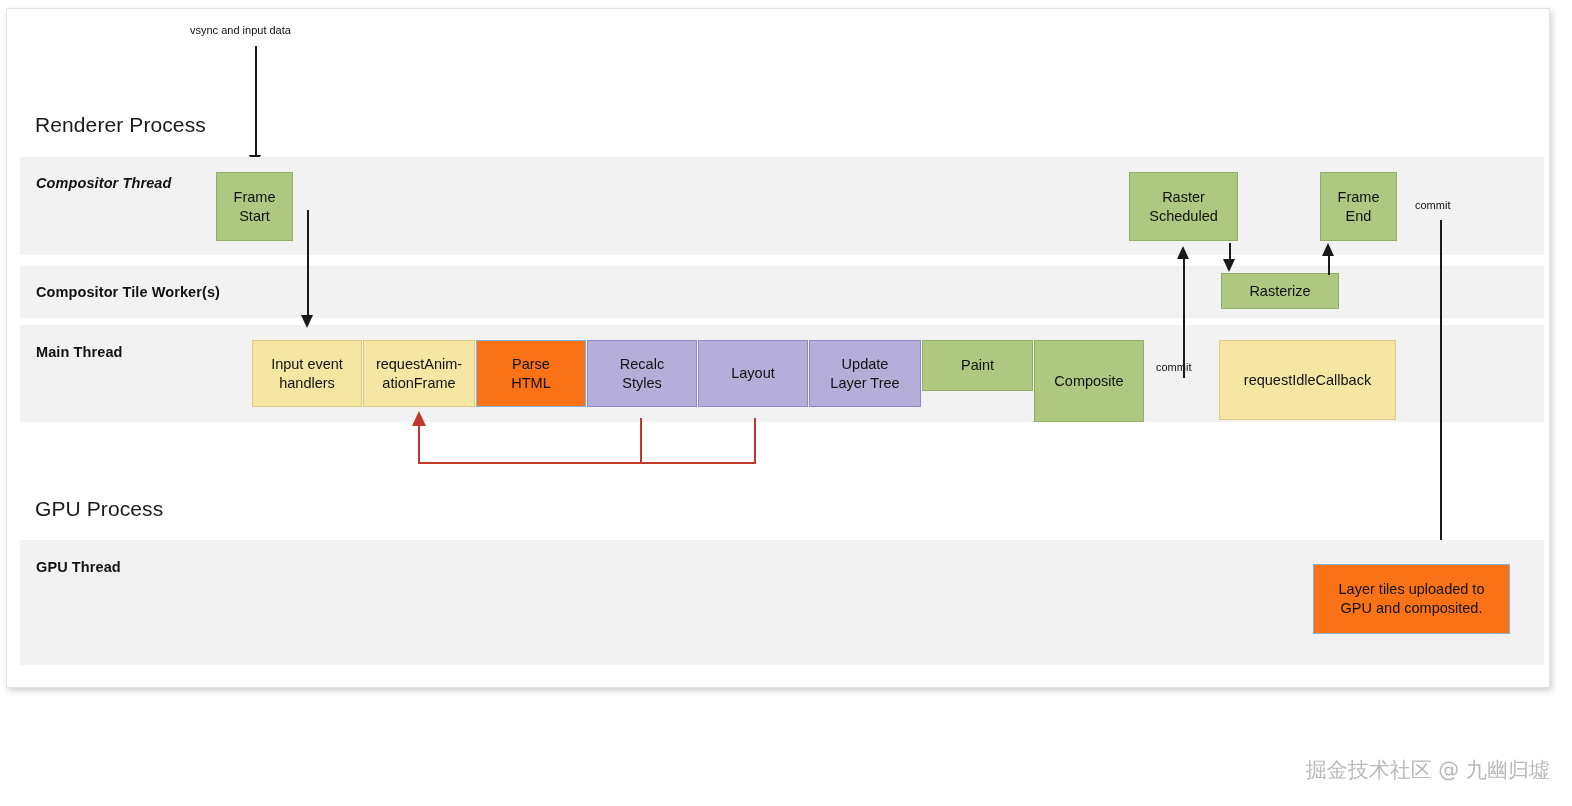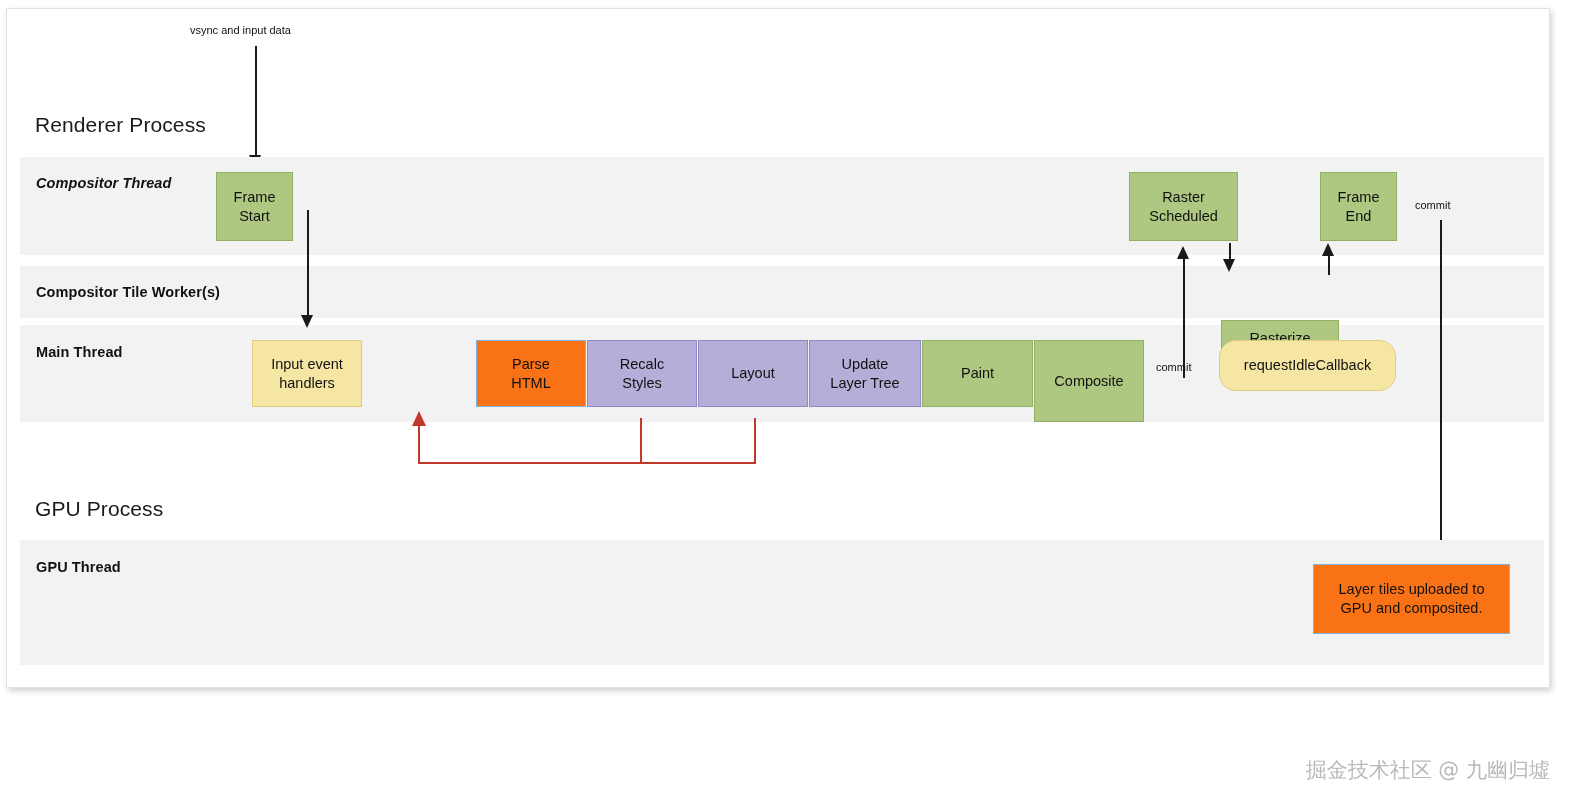--- a/index.html
+++ b/index.html
@@ -101,30 +101,31 @@
   <div class="lane" style="left:20px;top:266px;width:1524px;height:52px;"></div>
   <div class="lane-label" style="left:36px;top:284px;">Compositor Tile Worker(s)</div>
 
   <div class="lane" style="left:20px;top:325px;width:1524px;height:97px;"></div>
   <div class="lane-label" style="left:36px;top:344px;">Main Thread</div>
 
   <div class="box green" style="left:216px;top:172px;width:77px;height:69px;">Frame<br>Start</div>
   <div class="box green" style="left:1129px;top:172px;width:109px;height:69px;">Raster<br>Scheduled</div>
   <div class="box green" style="left:1320px;top:172px;width:77px;height:69px;">Frame<br>End</div>
 
-  <div class="box green" style="left:1221px;top:273px;width:118px;height:36px;margin-top:47px;">Rasterize</div>
+  <div class="box green" style="left:1221px;top:273px;width:118px;height:36px;">Rasterize</div>
 
   <div class="box yellow" style="left:252px;top:340px;width:110px;height:67px;">Input event<br>handlers</div>
+  <div class="box yellow" style="left:363px;top:340px;width:112px;height:67px;">requestAnim-<br>ationFrame</div>
   <div class="box blue" style="left:476px;top:340px;width:110px;height:67px;">Parse<br>HTML</div>
   <div class="box purple" style="left:587px;top:340px;width:110px;height:67px;">Recalc<br>Styles</div>
   <div class="box purple" style="left:698px;top:340px;width:110px;height:67px;">Layout</div>
   <div class="box purple" style="left:809px;top:340px;width:112px;height:67px;">Update<br>Layer Tree</div>
-  <div class="box green" style="left:922px;top:340px;width:111px;height:67px;">Paint</div>
+  <div class="box green" style="left:922px;top:340px;width:111px;height:51px;">Paint</div>
   <div class="box green" style="left:1034px;top:340px;width:110px;height:82px;">Composite</div>
-  <div class="box yellow" style="left:1219px;top:340px;width:177px;height:51px;border-radius:17px;">requestIdleCallback</div>
+  <div class="box yellow" style="left:1219px;top:340px;width:177px;height:80px;">requestIdleCallback</div>
 
   <div class="vline" style="left:307px;top:210px;height:108px;"></div>
   <div class="arrowhead-down" style="left:301px;top:315px;"></div>
 
   <div class="vline" style="left:1183px;top:253px;height:125px;"></div>
   <div class="arrowhead-up" style="left:1177px;top:246px;"></div>
   <div class="note" style="left:1156px;top:361px;">commit</div>
 
   <div class="vline" style="left:1229px;top:243px;height:19px;"></div>
   <div class="arrowhead-down" style="left:1223px;top:259px;"></div>

